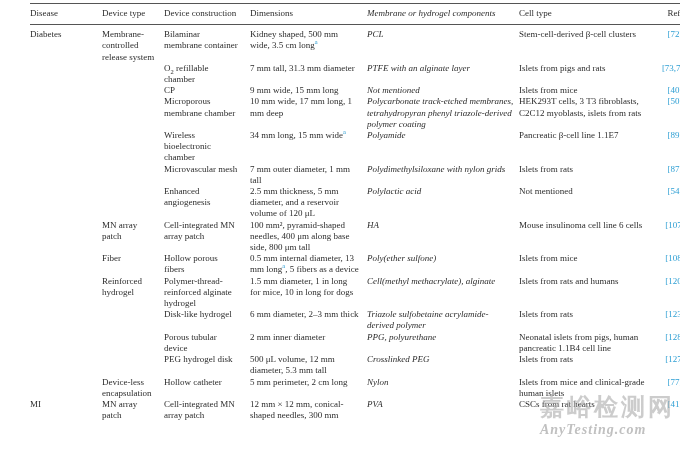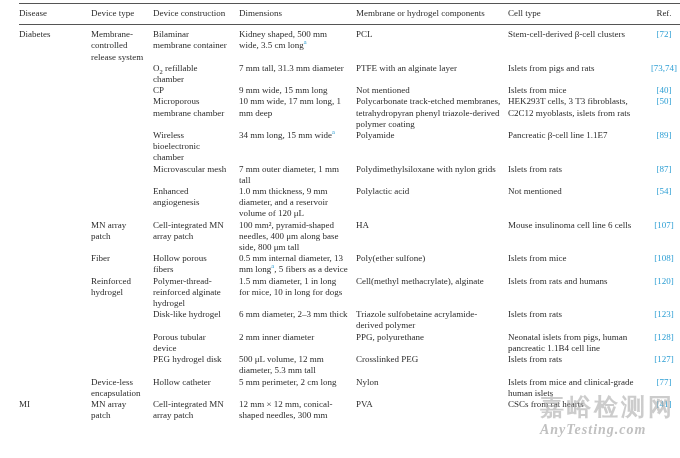--- a/index.html
+++ b/index.html
@@ -6,21 +6,21 @@
     margin: 0; padding: 0;
     width: 680px; height: 458px;
     overflow: hidden;
     background: #ffffff;
     font-family: "Liberation Serif", serif;
   }
   .page {
     position: relative;
     width: 680px; height: 436px;
     box-sizing: border-box;
-    padding: 3px 0 0 19px;
+    padding: 3px 0 0 30px;
   }
   table {
     border-collapse: collapse;
     table-layout: fixed;
     width: 666px;
     font-size: 9px;
     line-height: 11.2px;
     color: #2d2d2d;
   }
   th, td {
@@ -32,21 +32,21 @@
   }
   thead th {
     border-top: 1px solid #555;
     border-bottom: 1px solid #555;
     padding-top: 4px;
     padding-bottom: 5px;
   }
   tbody tr:first-child td { padding-top: 4px; }
   td:nth-child(2), th:nth-child(2) { padding-right: 7px; }
   td:nth-child(3), th:nth-child(3) { padding-right: 12px; margin-left: 40px; }
-  td:nth-child(5), th:nth-child(5) { padding-right: 5px; }
+  td:nth-child(5), th:nth-child(5) { padding-right: 5px; font-style: italic; }
   td:nth-child(7), th:nth-child(7) { padding-right: 0; text-align: center; }
   td.ref { color: #2e9fd4; }
   sub { font-size: 6.5px; line-height: 0; }
   sup.fn {
     font-size: 6.5px;
     line-height: 0;
     color: #2e9fd4;
   }
   .watermark {
     position: absolute;
@@ -153,21 +153,21 @@
           <td>Microvascular mesh</td>
           <td>7 mm outer diameter, 1 mm tall</td>
           <td>Polydimethylsiloxane with nylon grids</td>
           <td>Islets from rats</td>
           <td class="ref">[87]</td>
         </tr>
         <tr>
           <td></td>
           <td></td>
           <td>Enhanced angiogenesis</td>
-          <td>1.0 mm thickness, 9 mm diameter, and a reservoir volume of 120 μL</td>
+          <td>2.5 mm thickness, 5 mm diameter, and a reservoir volume of 120 μL</td>
           <td>Polylactic acid</td>
           <td>Not mentioned</td>
           <td class="ref">[54]</td>
         </tr>
         <tr>
           <td></td>
           <td>MN array patch</td>
           <td>Cell-integrated MN array patch</td>
           <td>100 mm², pyramid-shaped needles, 400 μm along base side, 800 μm tall</td>
           <td>HA</td>

